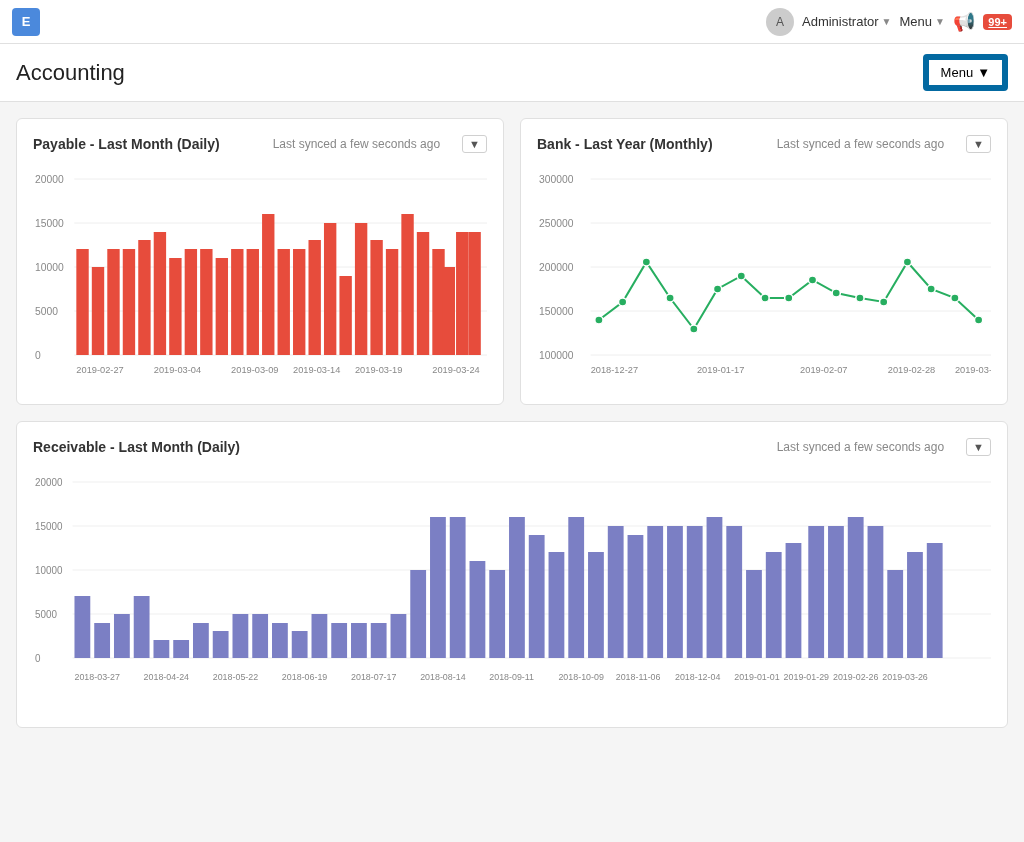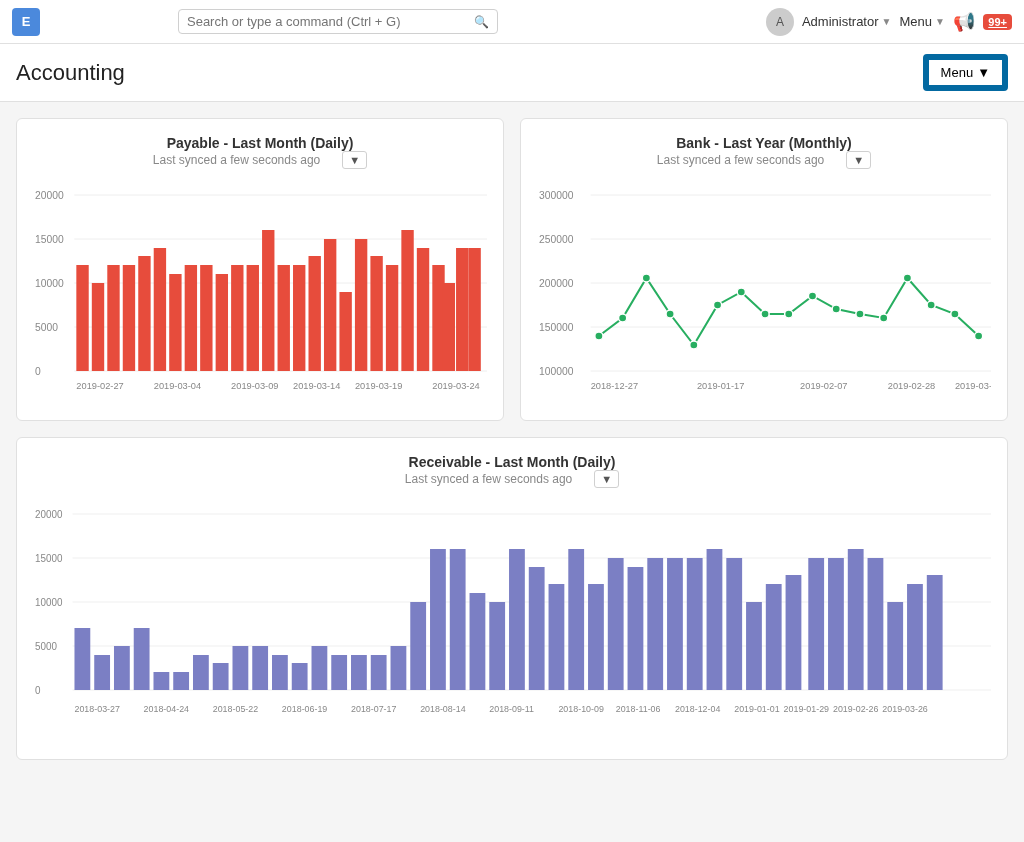--- a/index.html
+++ b/index.html
@@ -48,45 +48,41 @@
     }
 
     
     .main-content { padding: 16px; }
     .charts-row { display: flex; gap: 16px; margin-bottom: 16px; }
     .chart-card {
       background: #fff; border: 1px solid #e0e0e0; border-radius: 6px;
       padding: 16px; flex: 1;
     }
     .chart-header {
-      display: flex; align-items: center; justify-content: space-between; margin-bottom: 12px; flex-direction: column;
+      display: flex; align-items: center; justify-content: space-between; margin-bottom: 12px;
     }
     .chart-title { font-size: 14px; font-weight: 600; color: #333; }
     .sync-info { display: flex; align-items: center; gap: 22px; font-size: 12px; color: #888; }
     .sync-btn {
       border: 1px solid #d0d0d0; border-radius: 3px; padding: 2px 6px;
       background: #fff; cursor: pointer; font-size: 11px; color: #555;
     }
 
     
     .chart-svg-wrap { width: 100%; overflow: hidden; }
 
     
     .charts-row-full .chart-card { width: 100%; }
   </style>
 </head>
 <body>
 
 <div class="topnav">
   <div class="app-icon">E</div>
 
-  <div class="search-bar">
-    <input type="text" placeholder="Search or type a command (Ctrl + G)" style="">
-    <span class="search-icon">🔍</span>
-  </div>
 
   <div class="nav-right">
     <div class="nav-avatar">A</div>
     <div class="nav-btn">
       <span>Administrator</span>
       <span class="chevron">▼</span>
     </div>
     <div class="nav-btn">
       <span>Menu</span>
       <span class="chevron">▼</span>

